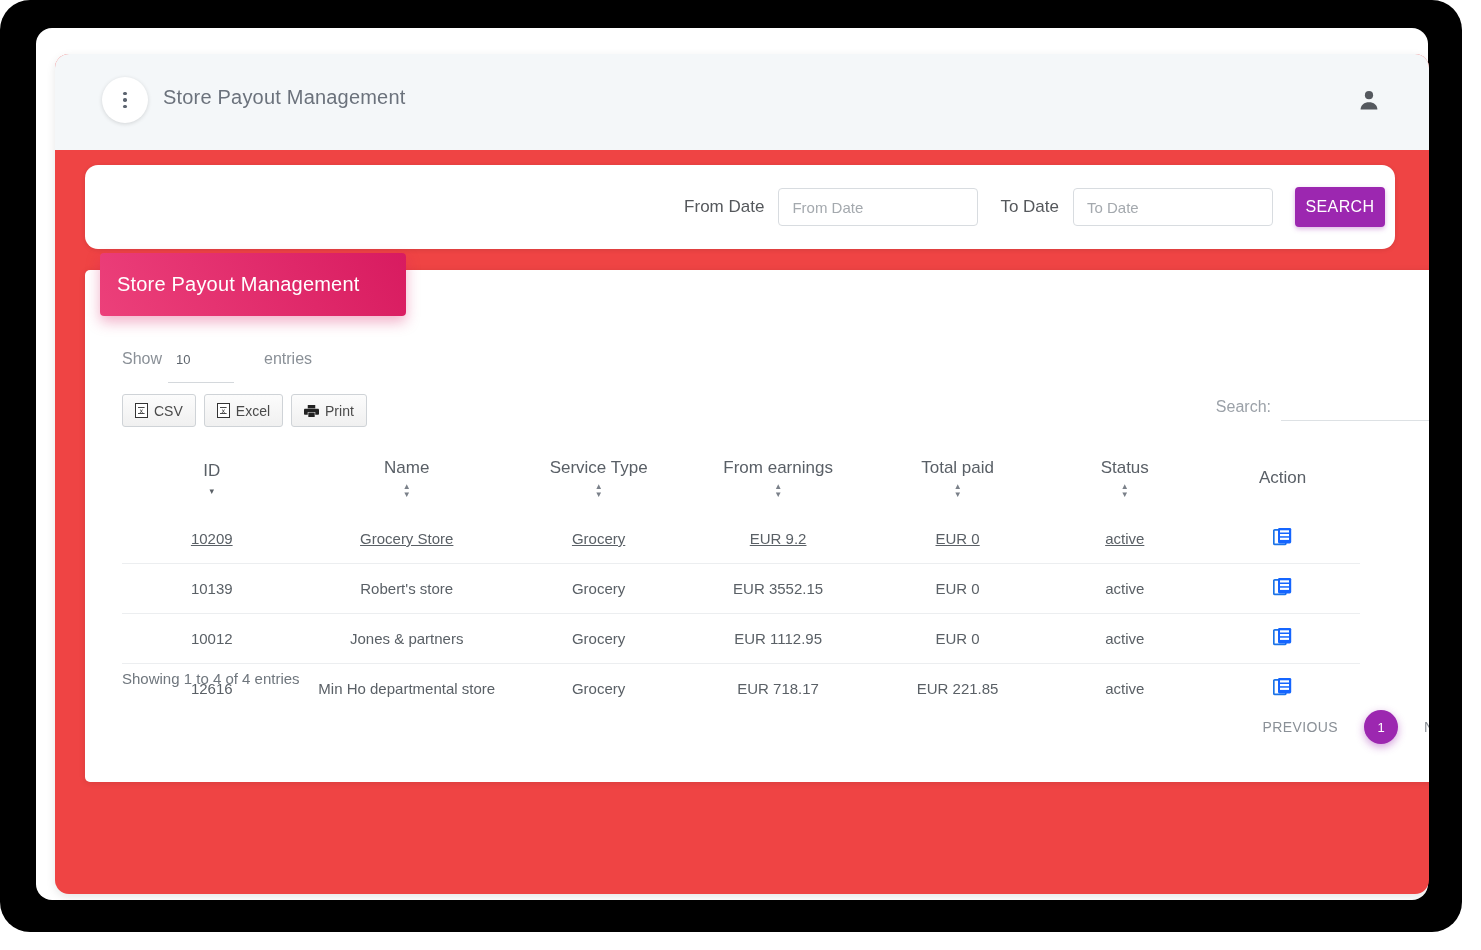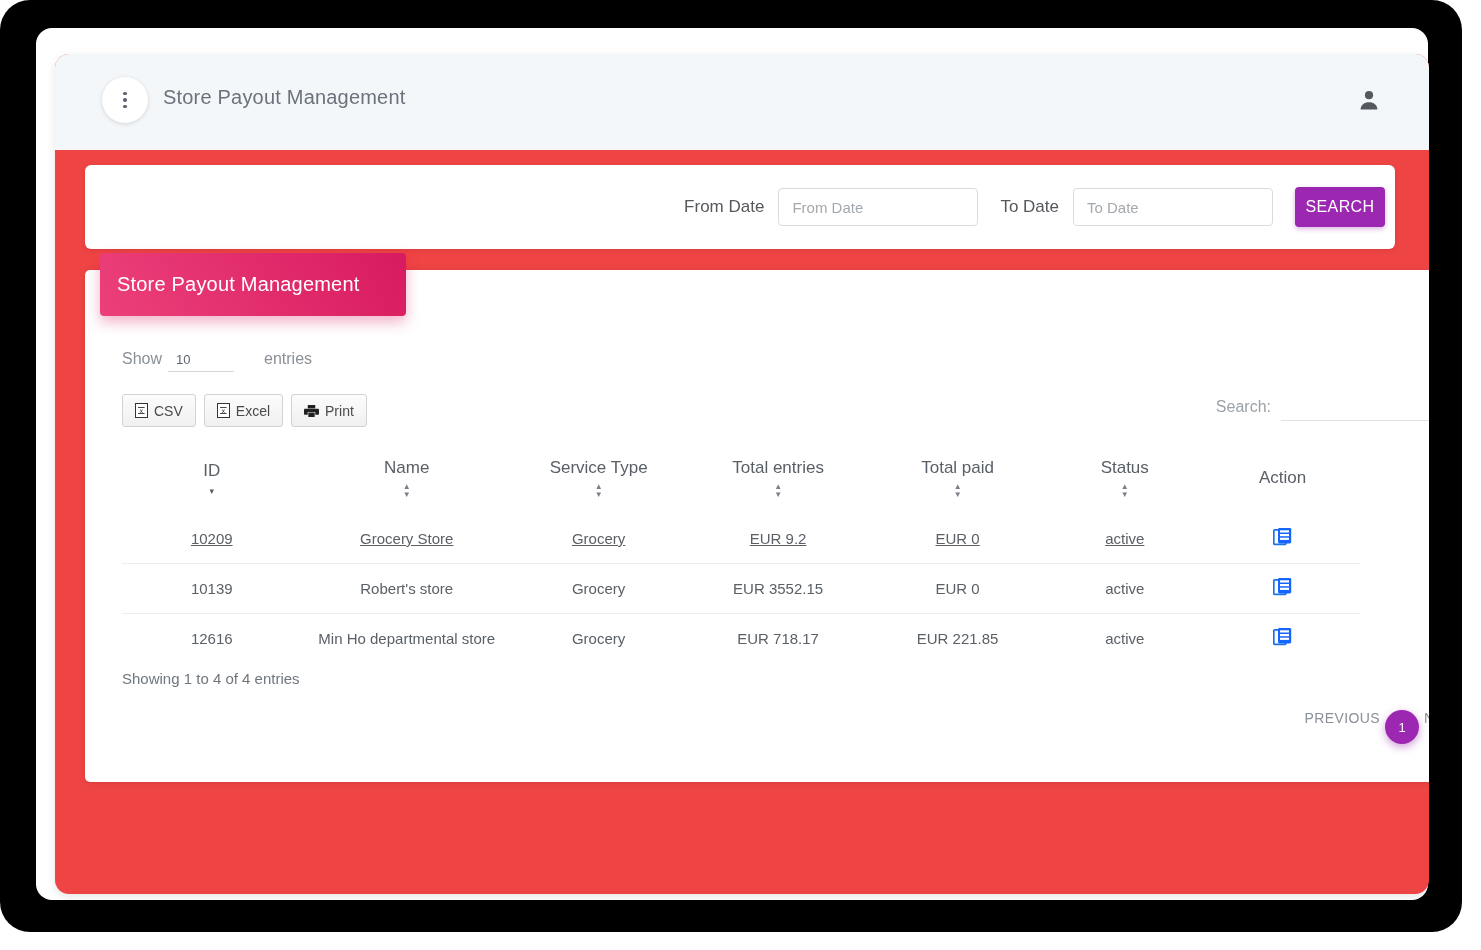--- a/index.html
+++ b/index.html
@@ -86,21 +86,21 @@
     cursor: pointer;
   }
 
   
   #filter-card {
     position: absolute;
     left: 30px; top: 111px;
     width: 1310px;
     height: 84px;
     background: #ffffff;
-    border-radius: 6px;
+    border-radius: 13px;
     box-shadow: 0 1px 5px rgba(0,0,0,0.10);
   }
   #filter-row {
     position: absolute;
     right: 10px; top: 0;
     height: 100%;
     display: flex;
     align-items: center;
     gap: 0;
   }
@@ -182,21 +182,21 @@
     margin: 0 6px;
   }
   #length-select {
     width: 66px;
     border: none;
     border-bottom: 1px solid #d4d8dc;
     background: transparent;
     font-size: 13px;
     font-family: "Liberation Sans", sans-serif;
     color: #5d646c;
-    padding: 2px 2px 4px 8px;
+    padding: 2px 2px 15px 8px;
     outline: none;
     -webkit-appearance: none;
     appearance: none;
     cursor: pointer;
   }
   #length-entries-label { margin-left: 24px; }
 
   
   #export-buttons {
     position: absolute;
@@ -292,21 +292,22 @@
   #table-info {
     position: absolute;
     left: 37px; top: 400px;
     font-size: 15px;
     color: #6f767d;
   }
   #pagination {
     position: absolute;
     right: 26px; top: 440px;
     display: flex;
-    gap: 5px;
+    align-items: center;
+    gap: 26px;
   }
   .page-nav {
     font-size: 14px;
     color: #8a9097;
     letter-spacing: 0.4px;
     cursor: pointer;
   }
   #page-current {
     width: 34px; height: 34px;
     border-radius: 50%;
@@ -428,21 +429,21 @@
             <span class="th-inner">
               <span>Service Type</span>
               <span class="sort-both">
                   <span>▲</span>
                   <span>▼</span>
                 </span>
             </span>
           </th>
           <th>
             <span class="th-inner">
-              <span>Total entries</span>
+              <span>From earnings</span>
               <span class="sort-both">
                   <span>▲</span>
                   <span>▼</span>
                 </span>
             </span>
           </th>
           <th>
             <span class="th-inner">
               <span>Total paid</span>
               <span class="sort-both">
@@ -492,20 +493,35 @@
             <td>active</td>
             <td class="action-icon-cell"><svg width="19" height="20" viewBox="0 0 19 20">
                 <rect x="0.8" y="2.8" width="12" height="14.6" rx="1" fill="none" stroke="#1a73e8" stroke-width="1.7"></rect>
                 <rect x="5" y="0.9" width="13.2" height="15.6" rx="1.4" fill="#1565ff"></rect>
                 <rect x="7" y="3.3" width="9" height="2.2" fill="#ffffff"></rect>
                 <rect x="7" y="7" width="9" height="2.2" fill="#ffffff"></rect>
                 <rect x="7" y="10.7" width="9" height="2.2" fill="#ffffff"></rect>
               </svg></td>
           </tr>
           <tr>
+            <td>10012</td>
+            <td>Jones &amp; partners</td>
+            <td>Grocery</td>
+            <td>EUR 1112.95</td>
+            <td>EUR 0</td>
+            <td>active</td>
+            <td class="action-icon-cell"><svg width="19" height="20" viewBox="0 0 19 20">
+                <rect x="0.8" y="2.8" width="12" height="14.6" rx="1" fill="none" stroke="#1a73e8" stroke-width="1.7"></rect>
+                <rect x="5" y="0.9" width="13.2" height="15.6" rx="1.4" fill="#1565ff"></rect>
+                <rect x="7" y="3.3" width="9" height="2.2" fill="#ffffff"></rect>
+                <rect x="7" y="7" width="9" height="2.2" fill="#ffffff"></rect>
+                <rect x="7" y="10.7" width="9" height="2.2" fill="#ffffff"></rect>
+              </svg></td>
+          </tr>
+          <tr>
             <td>12616</td>
             <td>Min Ho departmental store</td>
             <td>Grocery</td>
             <td>EUR 718.17</td>
             <td>EUR 221.85</td>
             <td>active</td>
             <td class="action-icon-cell"><svg width="19" height="20" viewBox="0 0 19 20">
                 <rect x="0.8" y="2.8" width="12" height="14.6" rx="1" fill="none" stroke="#1a73e8" stroke-width="1.7"></rect>
                 <rect x="5" y="0.9" width="13.2" height="15.6" rx="1.4" fill="#1565ff"></rect>
                 <rect x="7" y="3.3" width="9" height="2.2" fill="#ffffff"></rect>

